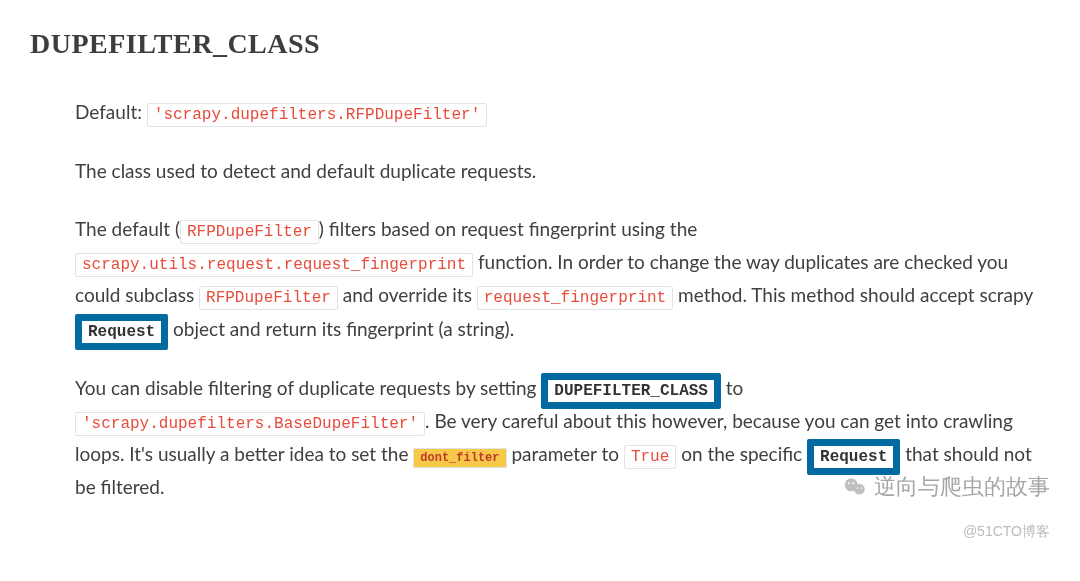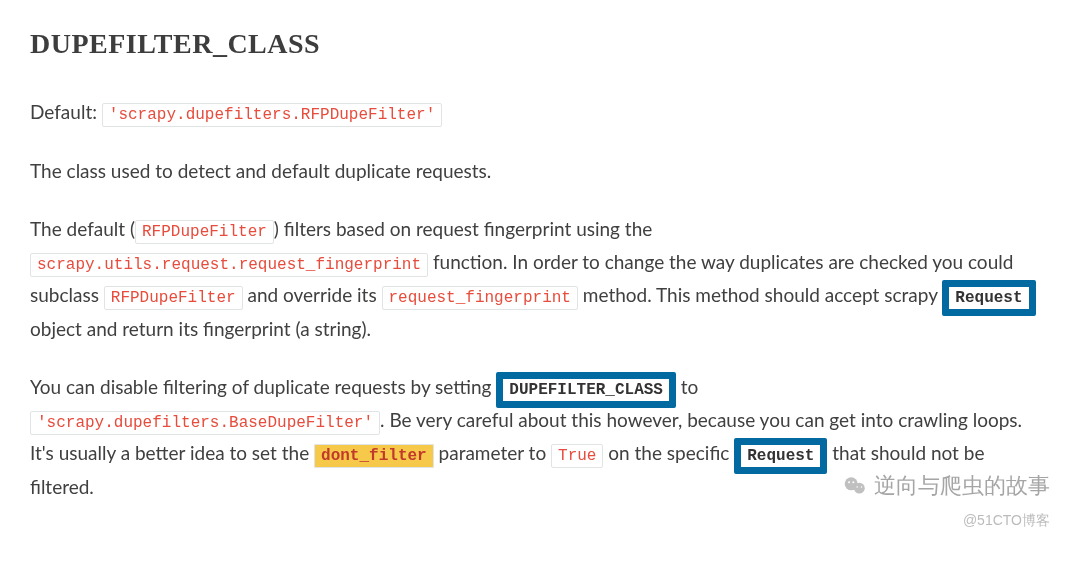--- a/index.html
+++ b/index.html
@@ -22,20 +22,21 @@
       font-weight: 700;
       font-size: 28px;
       color: #3d3d3d;
       letter-spacing: 0.5px;
       margin-bottom: 28px;
     }
     .paragraph {
       margin-bottom: 26px;
       color: #404040;
       font-size: 19px;
+      margin-left: 45px;
     }
     .code {
       font-family: "SFMono-Regular", Consolas, "Liberation Mono", Menlo, Courier, monospace;
       font-size: 16px;
       color: #e74c3c;
       background: #ffffff;
       border: 1px solid #e1e4e5;
       padding: 2px 6px;
       border-radius: 2px;
       white-space: nowrap;
@@ -46,21 +47,21 @@
       font-weight: 700;
       color: #333333;
       background: #ffffff;
       border: 7px solid #0369a1;
       padding: 2px 6px;
       border-radius: 2px;
       white-space: nowrap;
     }
     .code-highlight {
       font-family: "SFMono-Regular", Consolas, "Liberation Mono", Menlo, Courier, monospace;
-      font-size: 16px;
+      font-size: 12px;
       font-weight: 700;
       color: #c0392b;
       background: #f7c94a;
       border: 1px solid #e1e4e5;
       padding: 2px 6px;
       border-radius: 2px;
       white-space: nowrap;
     }
     .watermark-text {
       position: absolute;
@@ -79,21 +80,21 @@
     .watermark-icon {
       display: inline-flex;
       width: 26px;
       height: 26px;
       align-items: center;
       justify-content: center;
     }
     .footer-watermark {
       position: absolute;
       right: 30px;
-      bottom: 16px;
+      bottom: 6px;
       font-size: 14px;
       color: #b0b0b0;
       opacity: 0.85;
       font-family: Arial, "Microsoft YaHei", sans-serif;
       pointer-events: none;
     }
   </style>
 </head>
 <body>
 

